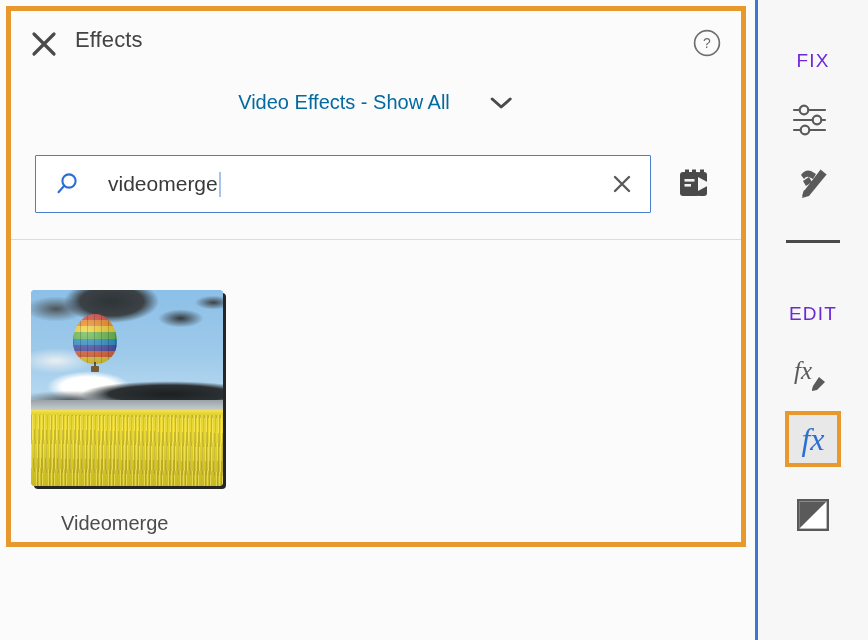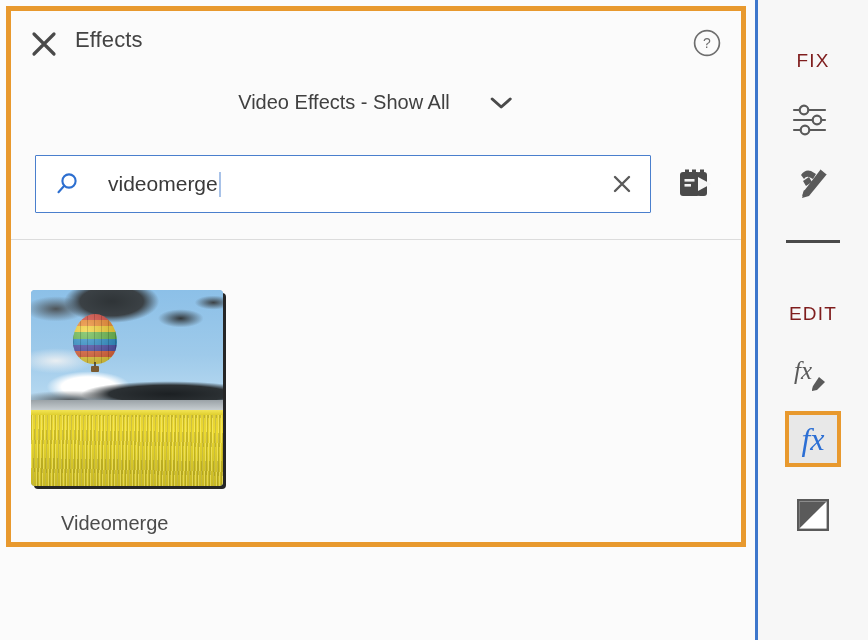--- a/index.html
+++ b/index.html
@@ -62,21 +62,21 @@
   #category-select {
     position: absolute;
     left: 50%; top: 0;
     transform: translateX(-50%);
     display: flex; align-items: center;
     gap: 38px;
     cursor: pointer;
     padding: 2px 4px;
   }
   #category-label {
-    font-size: 20px; color: #404040;
+    font-size: 20px; color: #0369a1;
     white-space: nowrap;
   }
   #category-chevron { display: block; }
 
   
   #search-row {
     position: absolute;
     left: 0; top: 144px; right: 0; height: 66px;
   }
   #search-box {
@@ -247,21 +247,21 @@
     position: absolute;
     left: 758px; top: 0;
     width: 110px; height: 640px;
     background: #f7f7f7;
     display: flex;
     flex-direction: column;
     align-items: center;
   }
   .side-label {
     font-size: 19px;
-    color: #7f1d1d;
+    color: #6d28d9;
     letter-spacing: 1.2px;
     font-weight: 400;
   }
   .side-btn {
     width: 56px; height: 56px;
     display: flex; align-items: center; justify-content: center;
     cursor: pointer;
     box-sizing: border-box;
   }
   .side-btn.selected {

